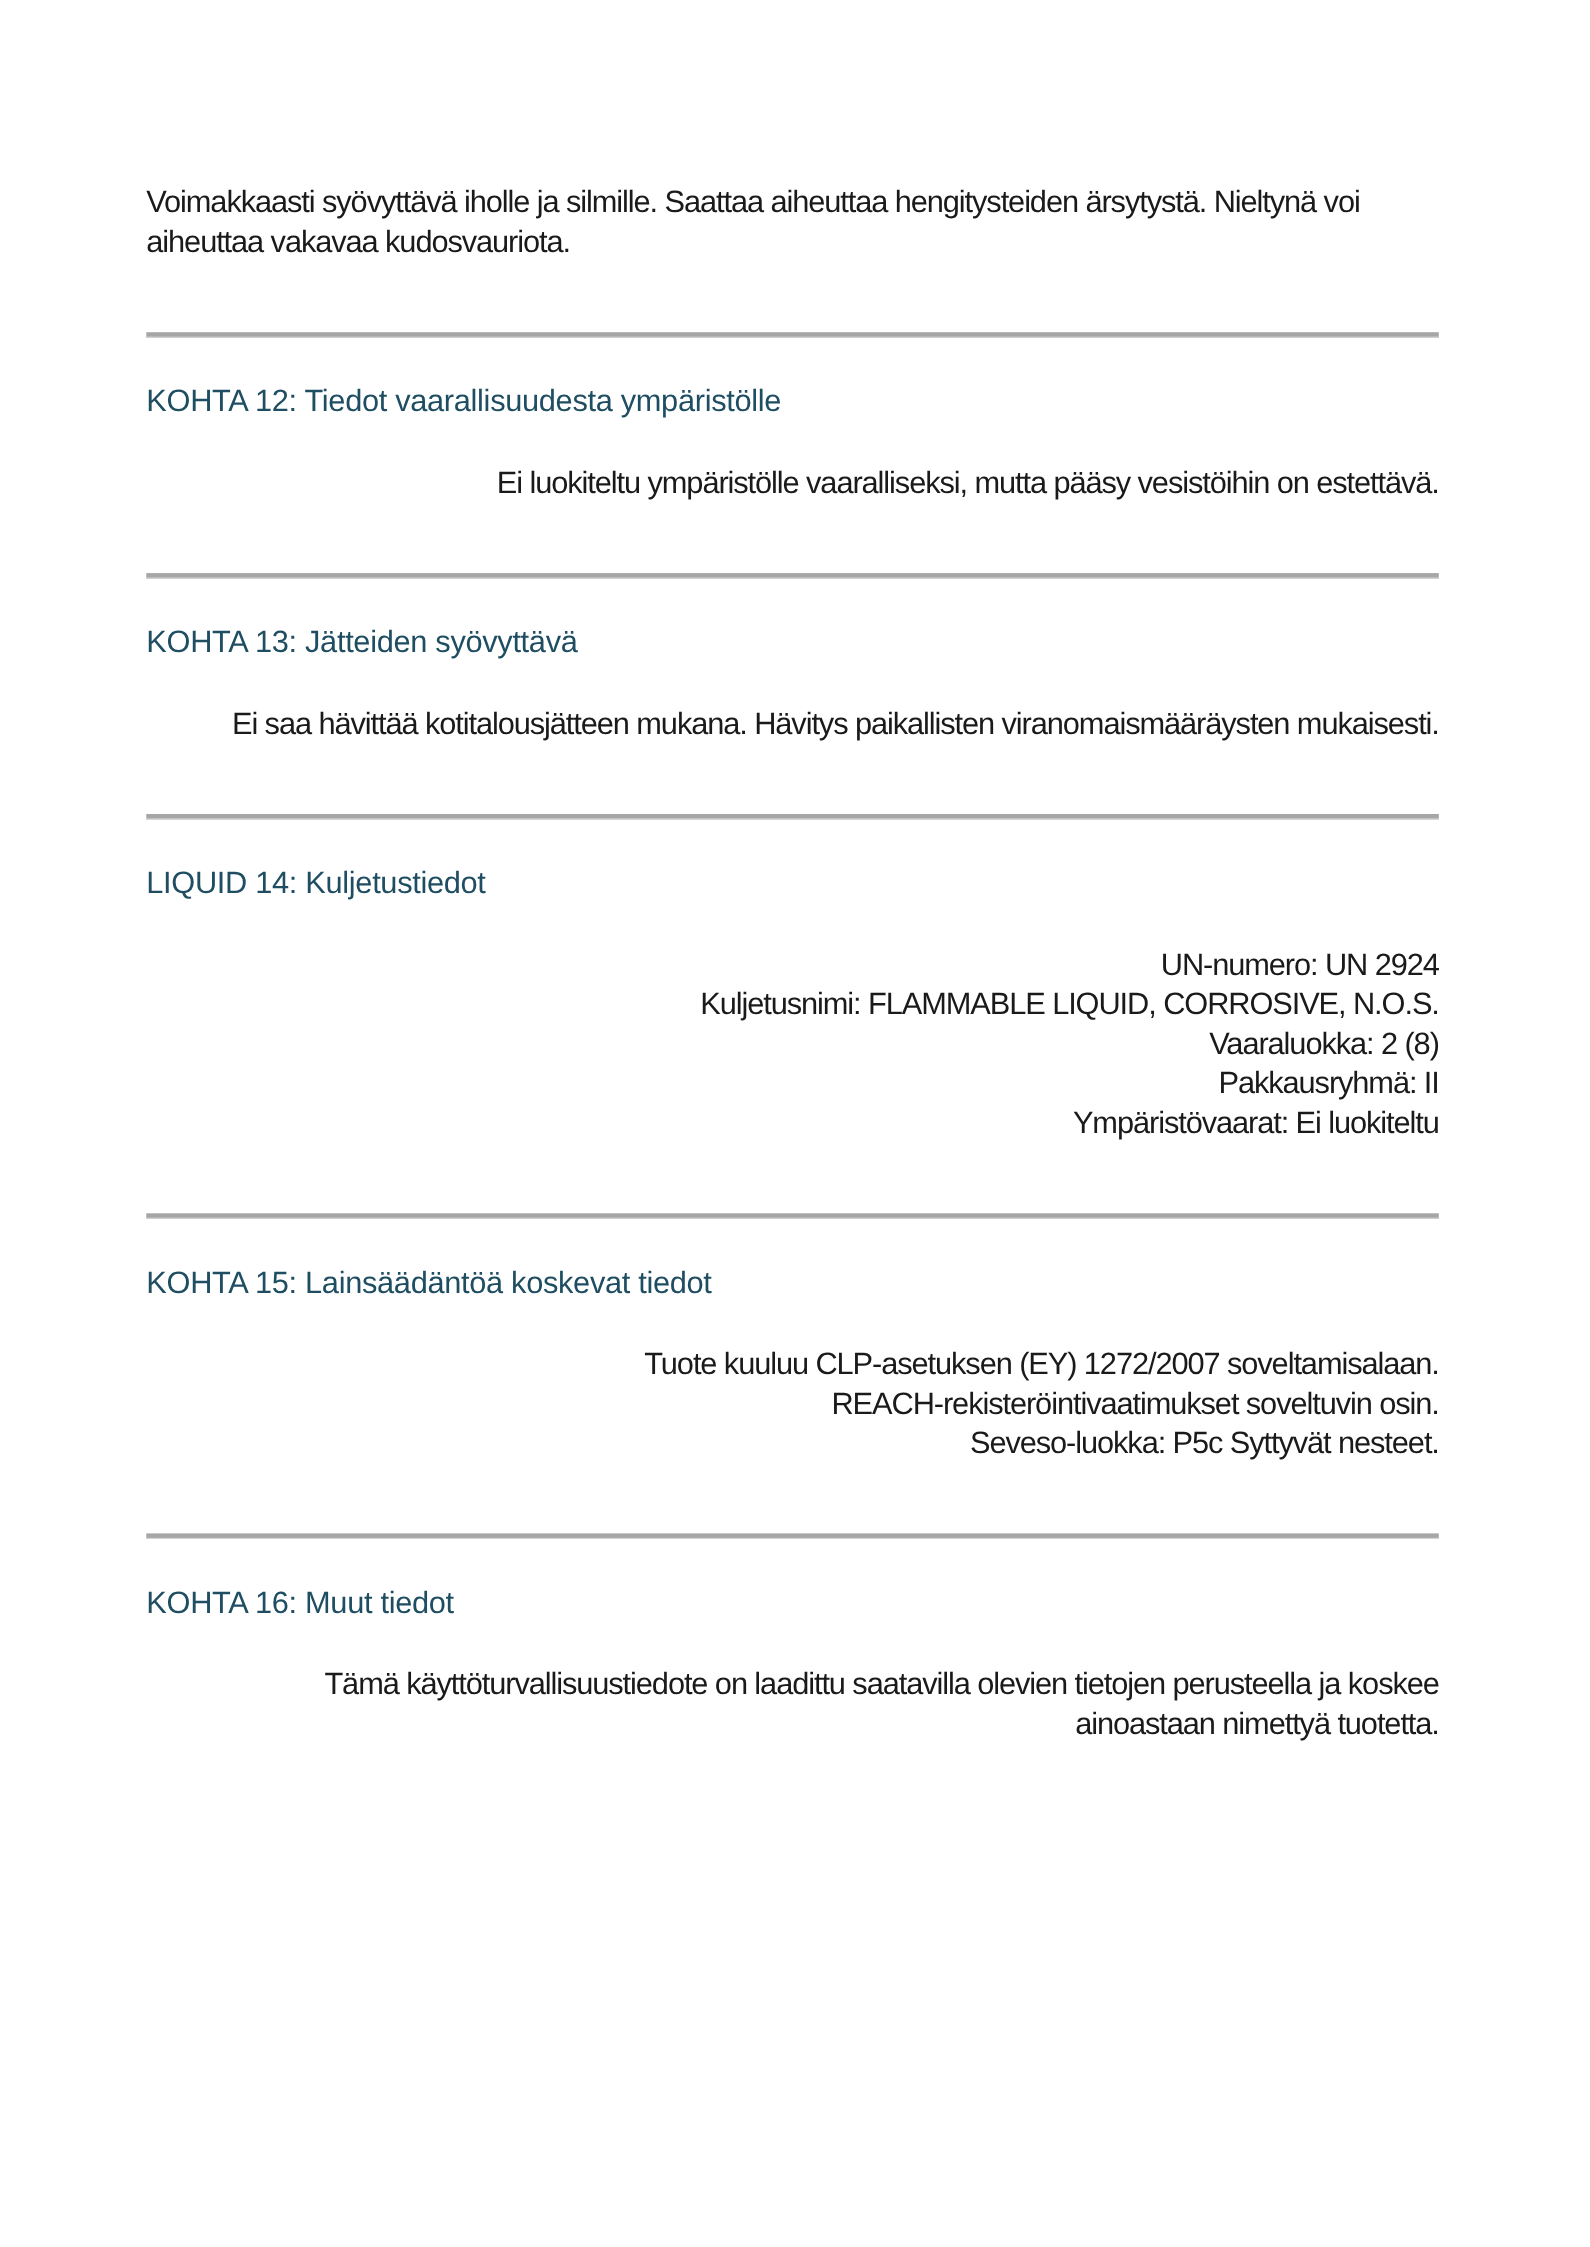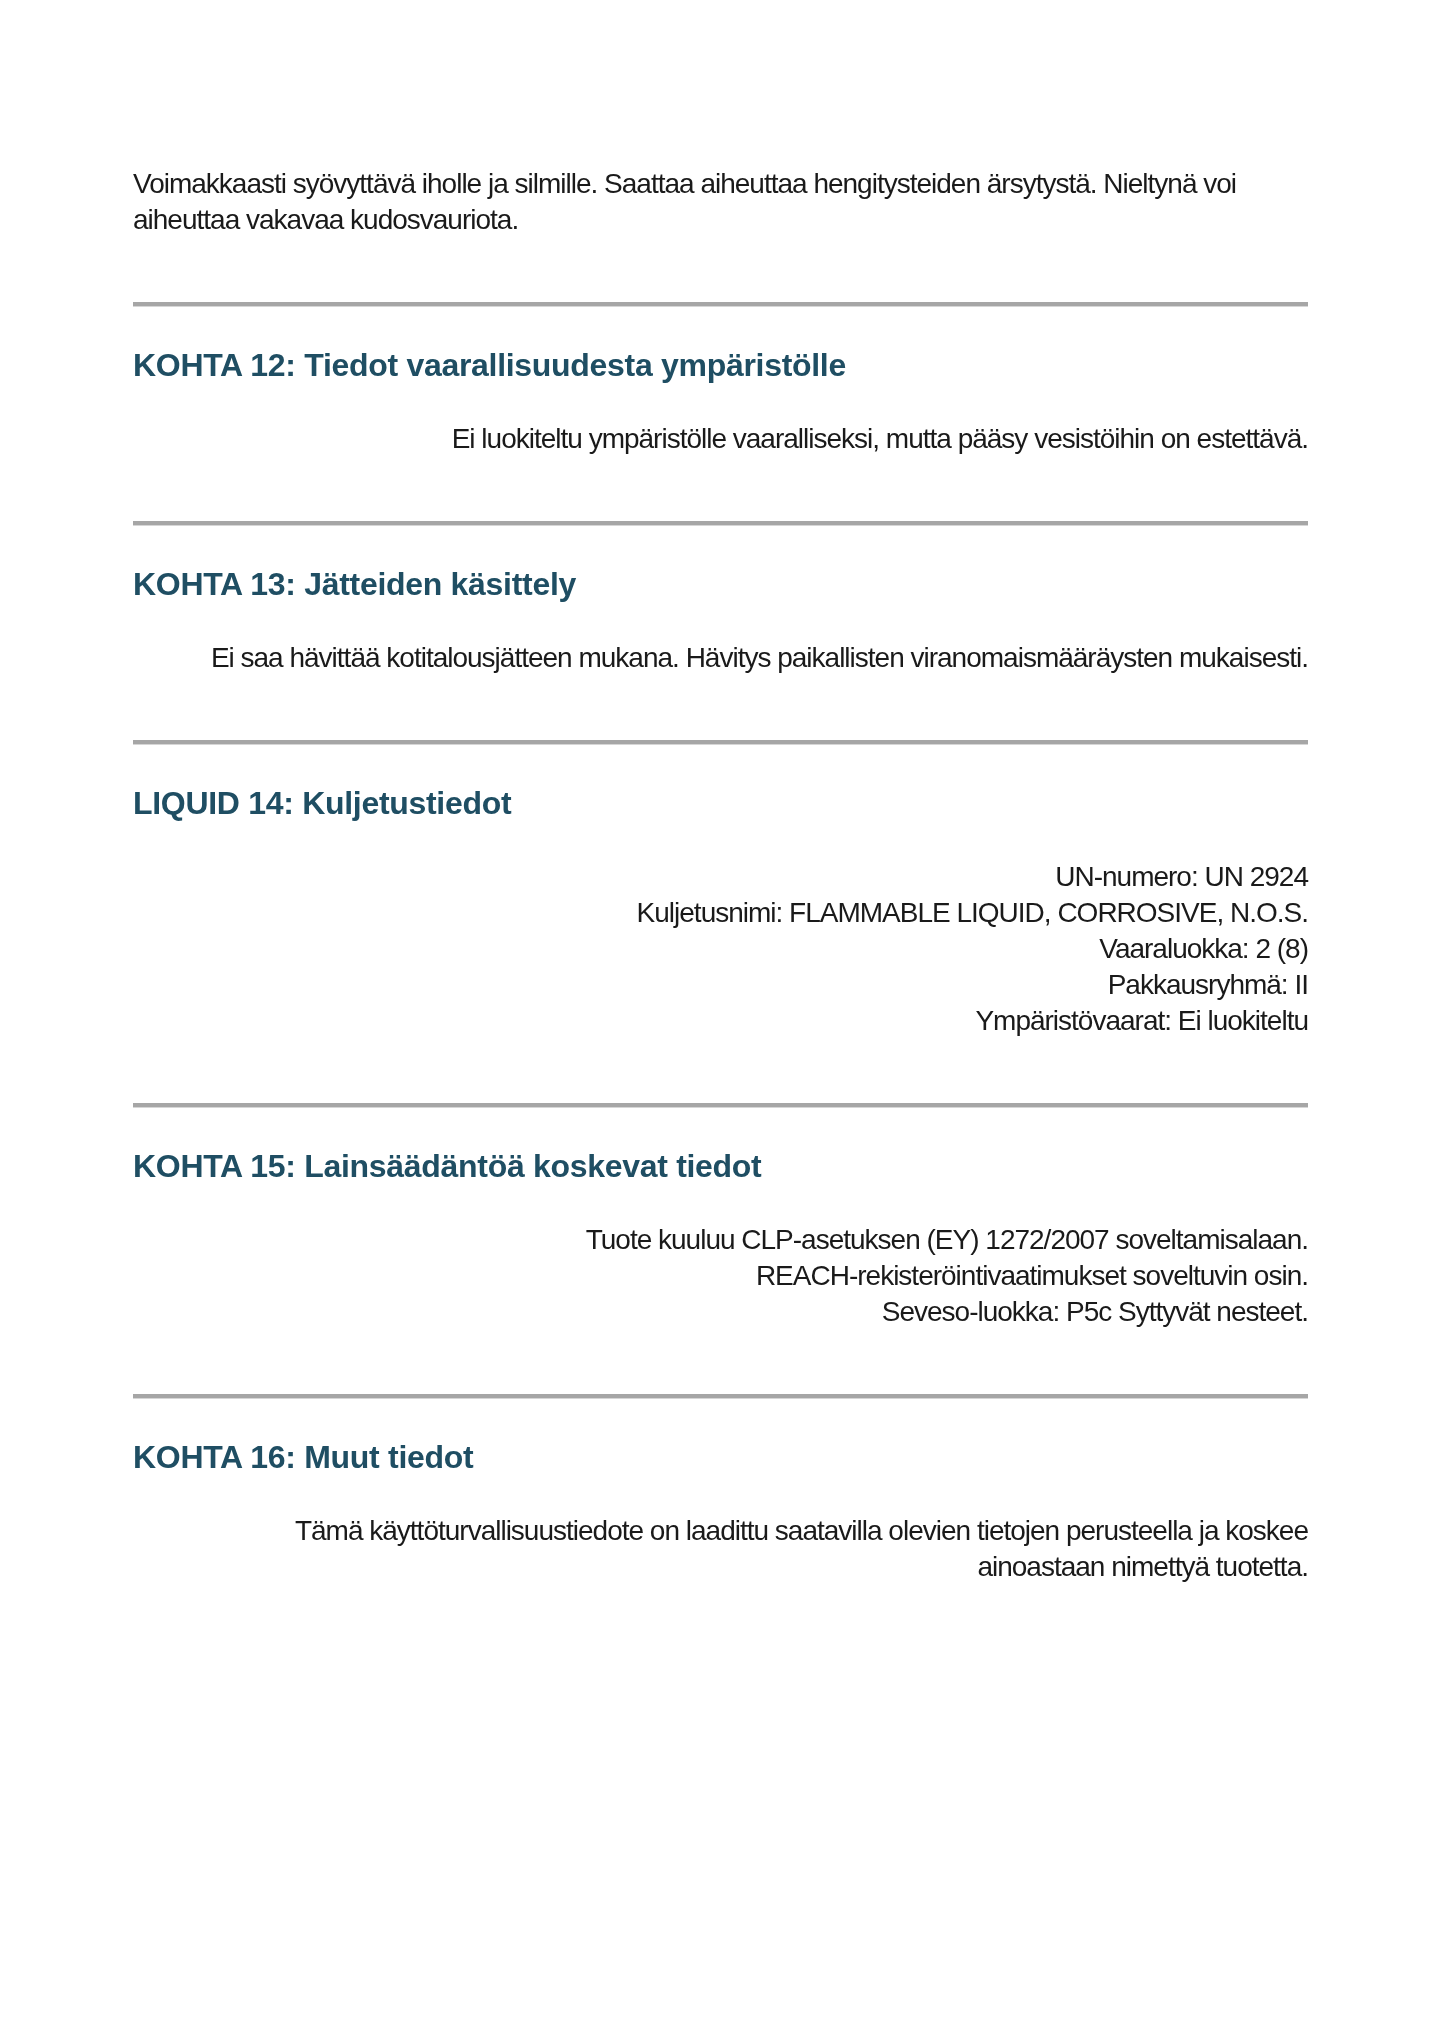--- a/index.html
+++ b/index.html
@@ -34,23 +34,23 @@
   }
   .divider {
     height: 4px;
     background: var(--divider, #a6a6a6);
     border: none;
     border-bottom: 1px solid #d6d6d6;
     margin: 64px 0 0 0;
   }
   .section-heading {
     margin: 38px 0 0 0;
-    font-size: 32px;
+    font-size: 28px;
     line-height: 40px;
-    font-weight: bold;
+    font-weight: normal;
     letter-spacing: -0.3px;
     color: var(--heading, #1f4e63);
     white-space: nowrap;
   }
   .section-heading + .body-text {
     margin-top: 36px;
     text-align: right;
   }
 </style>
 </head>
@@ -66,21 +66,21 @@
   <hr class="divider">
   <div>
     <h2 class="section-heading">KOHTA 12: Tiedot vaarallisuudesta ympäristölle</h2>
     <p class="body-text">
       <span class="line">Ei luokiteltu ympäristölle vaaralliseksi, mutta pääsy vesistöihin on estettävä.</span>
     </p>
   </div>
 
   <hr class="divider">
   <div>
-    <h2 class="section-heading">KOHTA 13: Jätteiden käsittely</h2>
+    <h2 class="section-heading">KOHTA 13: Jätteiden syövyttävä</h2>
     <p class="body-text">
       <span class="line">Ei saa hävittää kotitalousjätteen mukana. Hävitys paikallisten viranomaismääräysten mukaisesti.</span>
     </p>
   </div>
 
   <hr class="divider">
   <div>
     <h2 class="section-heading">LIQUID 14: Kuljetustiedot</h2>
     <p class="body-text">
       <span class="line">UN-numero: UN 2924</span>

